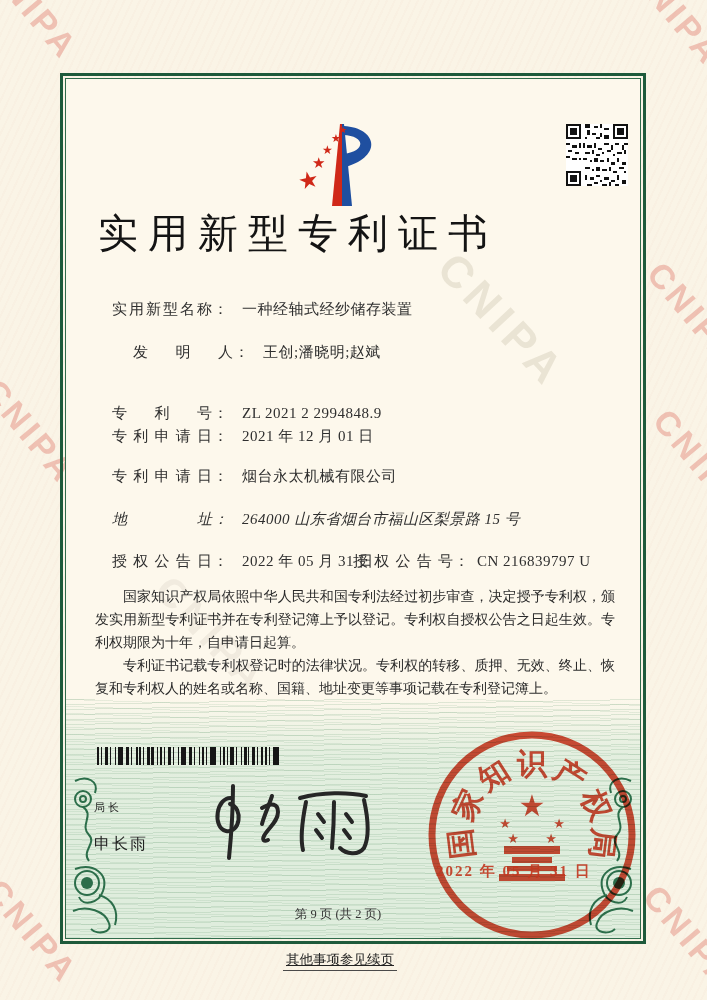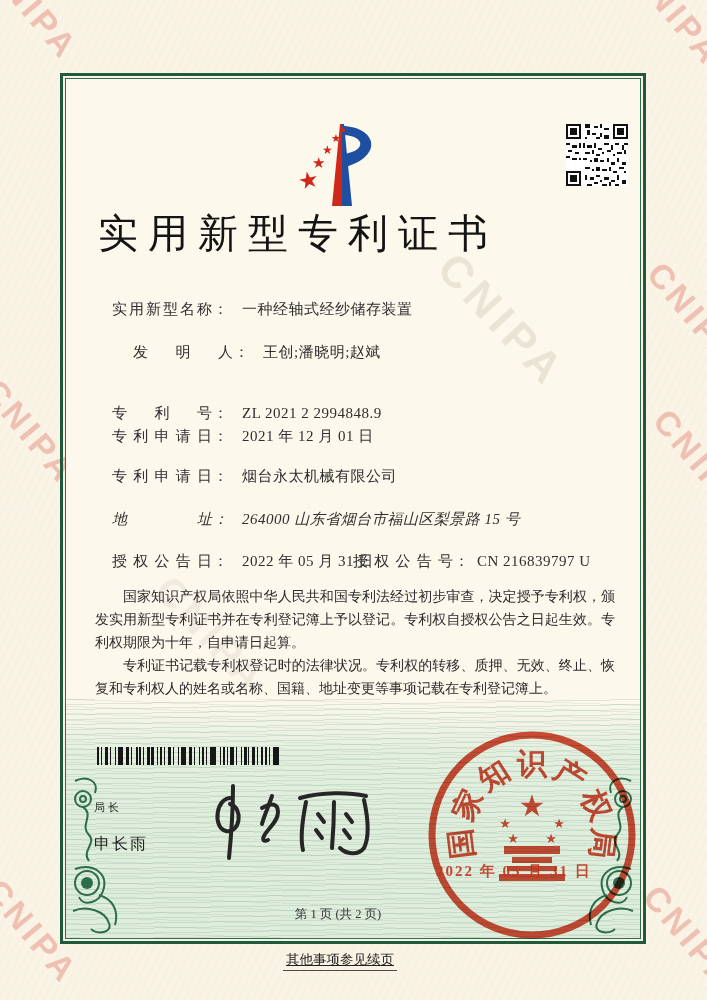--- a/index.html
+++ b/index.html
@@ -192,18 +192,18 @@
       <text x="88" y="115" font-size="13" text-anchor="middle">★</text>
       <text x="126" y="115" font-size="13" text-anchor="middle">★</text>
       <rect x="79" y="118" width="56" height="8"></rect>
       <rect x="87" y="129" width="40" height="6"></rect>
       <rect x="82" y="138" width="50" height="5"></rect>
       <rect x="74" y="146" width="66" height="7"></rect>
     </g>
   </svg>
   <div class="abs seal-date">2022 年 05 月 31 日</div>
 
-  <div class="abs page-indicator">第 1 页 (共 2 页)</div>
+  <div class="abs page-indicator">第 9 页 (共 2 页)</div>
   <div class="abs footer-note">
     <span>其他事项参见续页</span>
   </div>
 
 </div>
 
 </body></html>

